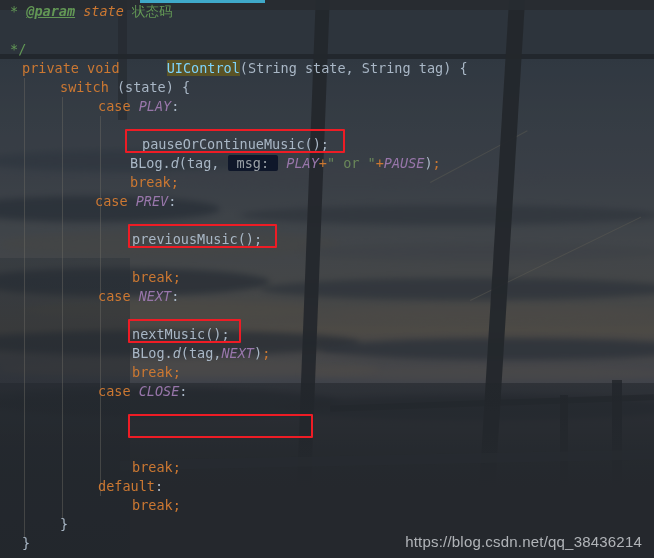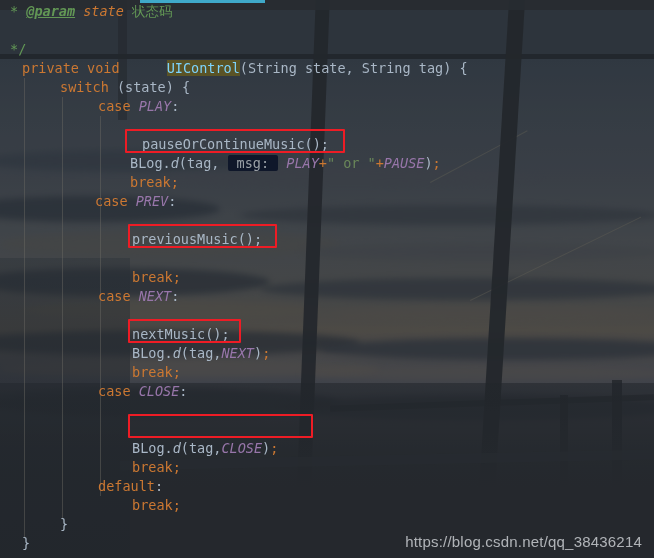--- a/index.html
+++ b/index.html
@@ -228,21 +228,20 @@
 
     <div class="line" style="top:325px; left:132px;"><span class="methodc">nextMusic();</span></div>
 
     <div class="line" style="top:344px; left:132px;"><span class="ident">BLog</span><span class="punct">.</span><span class="ident ital">d</span><span class="paren">(</span><span class="ident">tag</span><span class="punct">,</span><span class="const">NEXT</span><span class="paren">)</span><span class="semi">;</span></div>
 
     <div class="line" style="top:363px; left:132px;"><span class="kw">break</span><span class="semi">;</span></div>
 
     <div class="line" style="top:382px; left:98px;"><span class="kw">case</span><span> </span><span class="const">CLOSE</span><span class="punct">:</span></div>
 
 
-    <div class="line" style="top:439px; left:132px;"><span class="ident">BLog</span><span class="punct">.</span><span class="ident ital">d</span><span class="paren">(</span><span class="ident">tag</span><span class="punct">,</span><span class="const">CLOSE</span><span class="paren">)</span><span class="semi">;</span></div>
 
     <div class="line" style="top:458px; left:132px;"><span class="kw">break</span><span class="semi">;</span></div>
 
     <div class="line" style="top:477px; left:98px;"><span class="kw">default</span><span class="punct">:</span></div>
 
     <div class="line" style="top:496px; left:132px;"><span class="kw">break</span><span class="semi">;</span></div>
 
     <div class="line" style="top:515px; left:60px;"><span class="paren">}</span></div>
 
     <div class="line" style="top:534px; left:22px;"><span class="paren">}</span></div>

